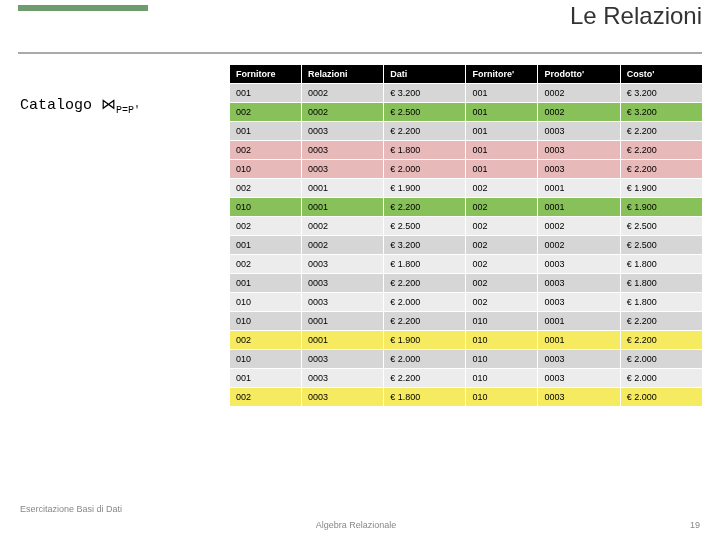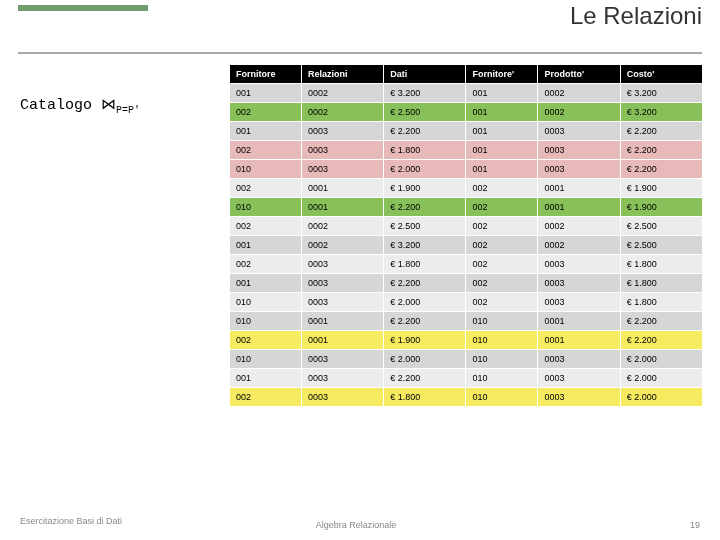--- a/index.html
+++ b/index.html
@@ -17,21 +17,21 @@
   th { background: #000; color: #fff; font-weight: bold; white-space: nowrap; }
   th:nth-child(1), th:nth-child(4) { width: 14%; }
   th:nth-child(2), th:nth-child(5) { width: 16%; }
   th:nth-child(3), th:nth-child(6) { width: 16%; }
   tbody tr:nth-child(odd) td { background: #d6d6d6; }
   tbody tr:nth-child(even) td { background: #ececec; }
   .hl-green td { background: #88c159 !important; }
   .hl-pink  td { background: #e8b9b9 !important; }
   .hl-yellow td { background: #f6eb60 !important; }
   .footer { position: absolute; bottom: 10px; left: 0; width: 720px; font-size: 9px; color: #888; }
-  .foot-left { position: absolute; left: 20px; bottom: 4px; }
+  .foot-left { position: absolute; left: 20px; bottom: 16px; }
   .foot-center { position: absolute; left: 0; width: 712px; text-align: center; bottom: 0; }
   .foot-right { position: absolute; right: 20px; bottom: 0; }
 </style>
 </head>
 <body>
 
 <div class="slide">
   <div class="top-bar"></div>
   <div class="title-bar">
     <h1>Le Relazioni</h1>

